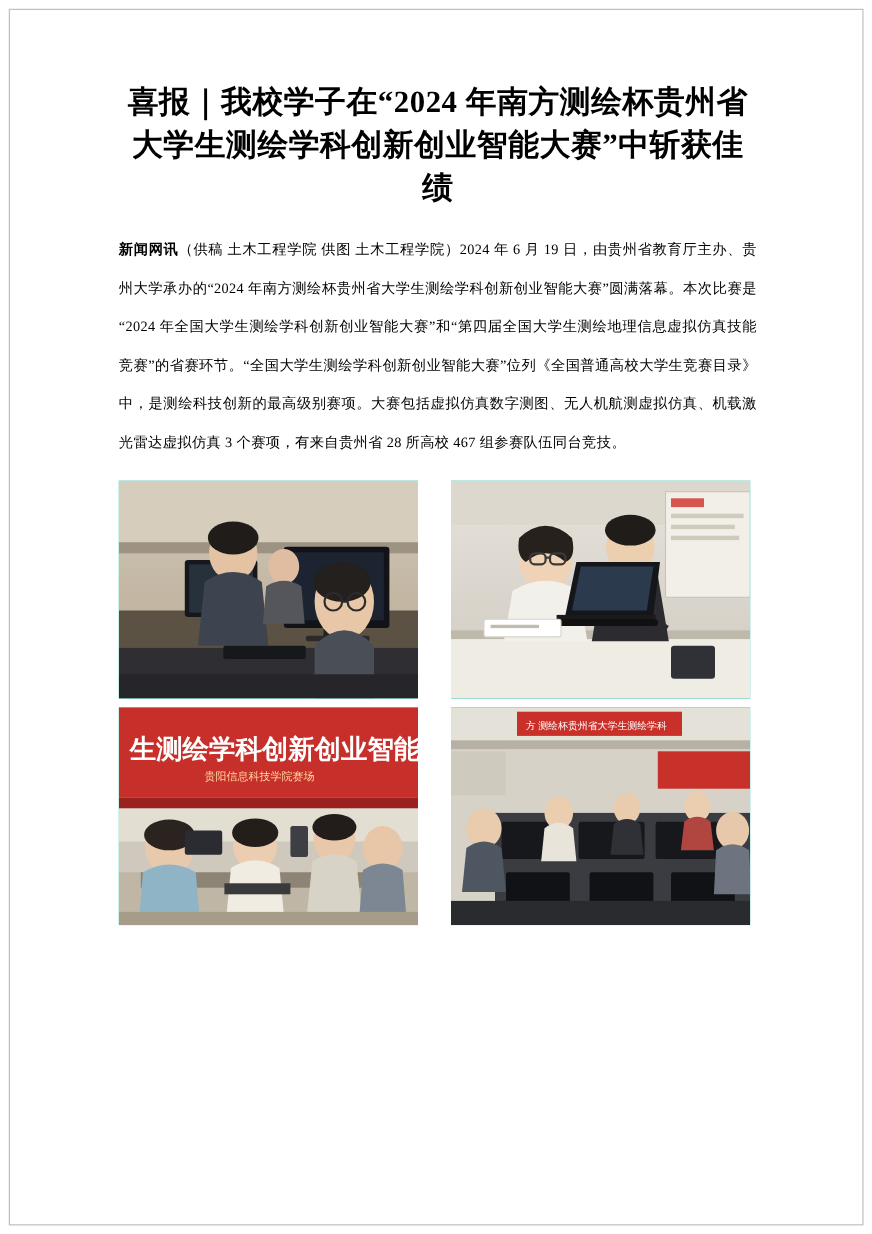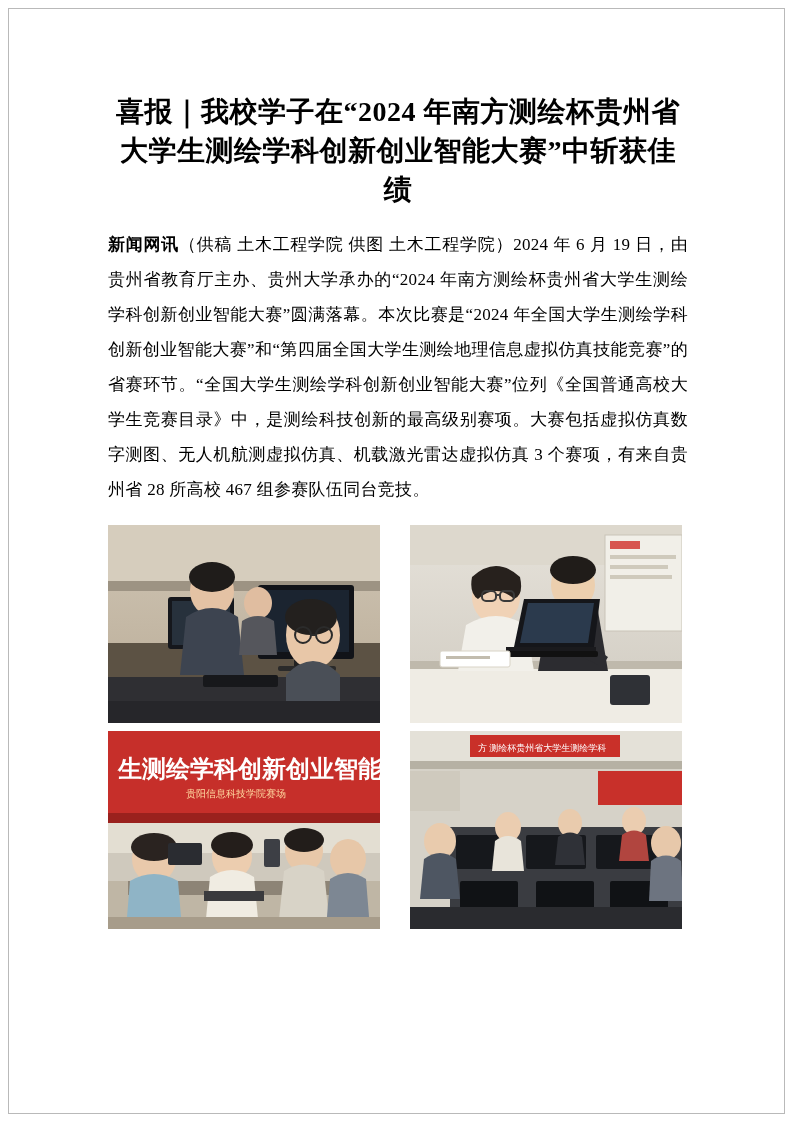--- a/index.html
+++ b/index.html
@@ -22,36 +22,36 @@
     left: 8px;
     top: 8px;
     right: 8px;
     bottom: 8px;
     border: 1px solid #b9b9b9;
     pointer-events: none;
   }
   .content {
     position: absolute;
     left: 108px;
-    top: 92px;
+    top: 74px;
     width: 580px;
   }
   .doc-title {
     font-family: "Liberation Serif", "DejaVu Serif", serif;
     font-weight: bold;
     font-size: 28px;
     line-height: 39px;
     text-align: center;
     color: #000000;
     letter-spacing: 0.5px;
     margin: 0 0 18px 0;
   }
   .body-text {
     font-family: "Liberation Serif", "DejaVu Serif", serif;
-    font-size: 17px;
+    font-size: 13px;
     line-height: 35px;
     color: #000000;
     text-align: justify;
     text-justify: inter-ideograph;
     text-indent: 0;
     margin: 0;
     letter-spacing: 0.3px;
   }
   .lead-label {
     font-weight: bold;

